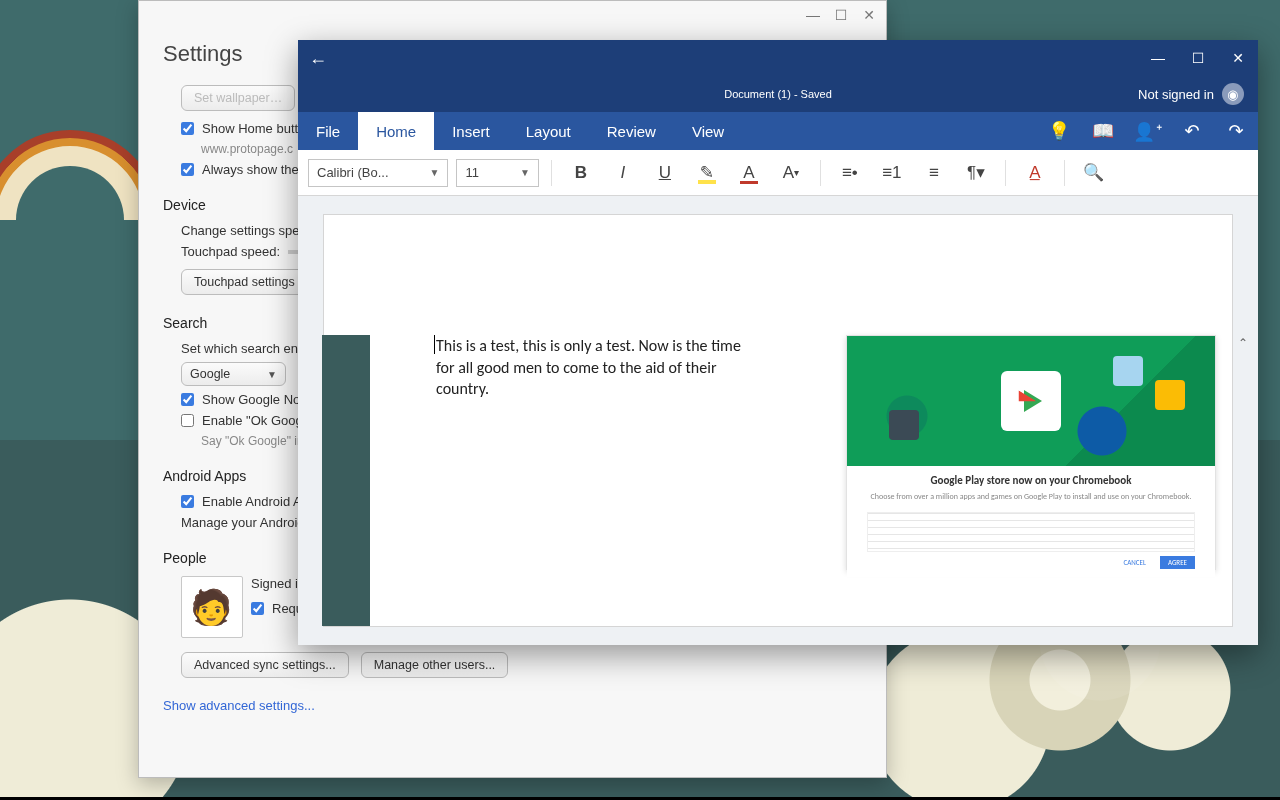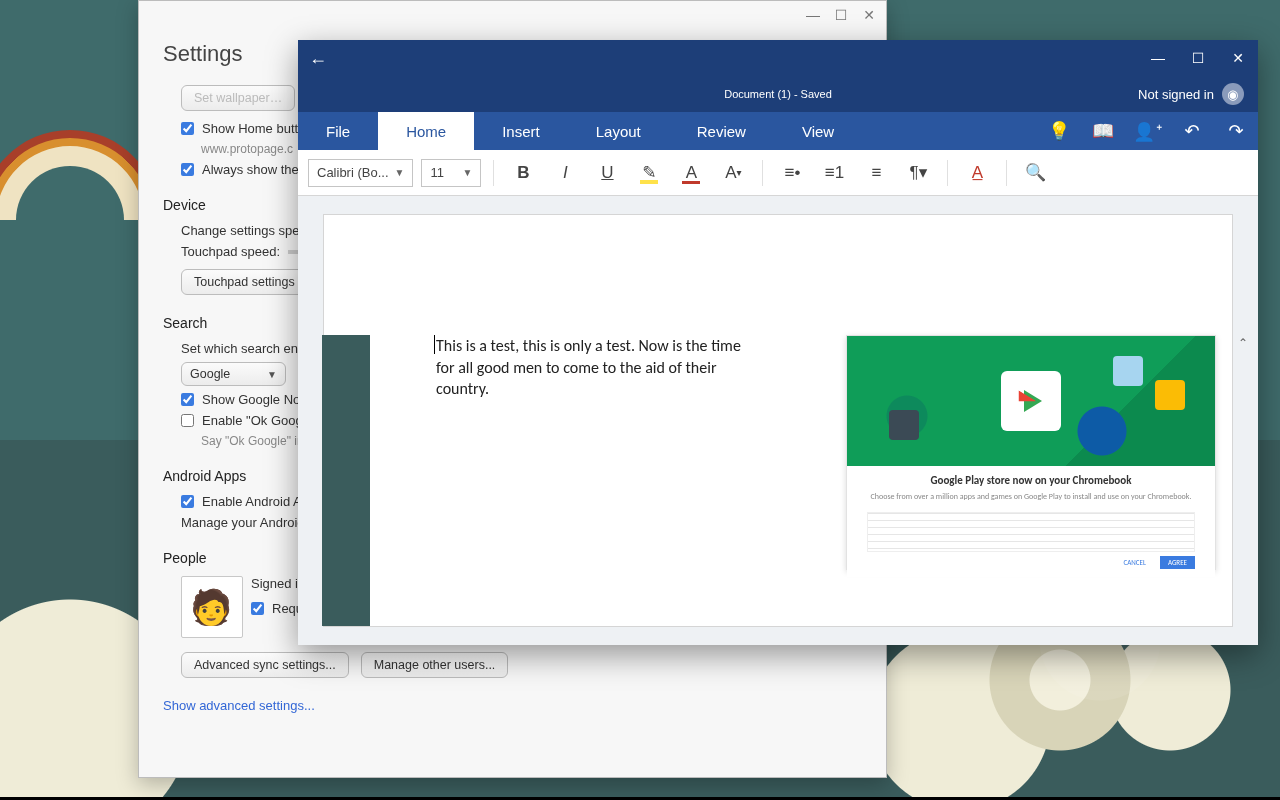--- a/index.html
+++ b/index.html
@@ -88,29 +88,29 @@
 .word-docbar{
   height:36px;background:#1d3e78;color:#fff;display:flex;align-items:center;
   position:relative;
 }
 .doc-name{position:absolute;left:0;right:0;text-align:center;font-size:11px;}
 .signin{margin-left:auto;display:flex;align-items:center;gap:8px;padding-right:14px;font-size:13px;position:relative;z-index:1;}
 .signin .avatar-dot{width:22px;height:22px;border-radius:50%;background:#8a9bbb;display:flex;align-items:center;justify-content:center;font-size:13px;color:#fff;}
 .word-tabs{
   height:38px;background:#2a569f;display:flex;align-items:stretch;color:#fff;font-size:15px;
 }
-.word-tabs .tab{padding:0 28px;display:flex;align-items:center;cursor:default;}
+.word-tabs .tab{padding:0 18px;display:flex;align-items:center;cursor:default;}
 .word-tabs .tab.active{background:#fff;color:#2a569f;}
 .word-tabs .spacer{flex:1;}
 .word-tabs .ticon{width:44px;display:flex;align-items:center;justify-content:center;font-size:18px;}
 .ribbon{
   height:46px;border-bottom:1px solid #d6d6d6;background:#fff;
   display:flex;align-items:center;padding:0 10px;gap:8px;color:#444;
 }
-.font-box{border:1px solid #c5c5c5;height:28px;display:flex;align-items:center;padding:0 8px;font-size:13px;min-width:82px;justify-content:space-between;}
+.font-box{border:1px solid #c5c5c5;height:28px;display:flex;align-items:center;padding:0 8px;font-size:13px;min-width:82px;justify-content:space-between;gap:35px;}
 .font-box .caret{font-size:10px;color:#666;margin-left:6px;}
 .rbtn{width:34px;height:30px;display:flex;align-items:center;justify-content:center;font-size:17px;position:relative;}
 .sep{width:1px;height:26px;background:#e0e0e0;margin:0 4px;}
 .hl-under{position:absolute;left:8px;right:8px;bottom:4px;height:4px;background:#ffe24a;}
 .fc-under{position:absolute;left:8px;right:8px;bottom:4px;height:3px;background:#c0392b;}
 .chev{position:absolute;right:10px;top:50%;transform:translateY(-50%);font-size:12px;color:#666;}
 .doc-area{
   flex:1;background:#eef1f4;display:flex;justify-content:center;padding:18px 18px;overflow:hidden;
 }
 .page{

